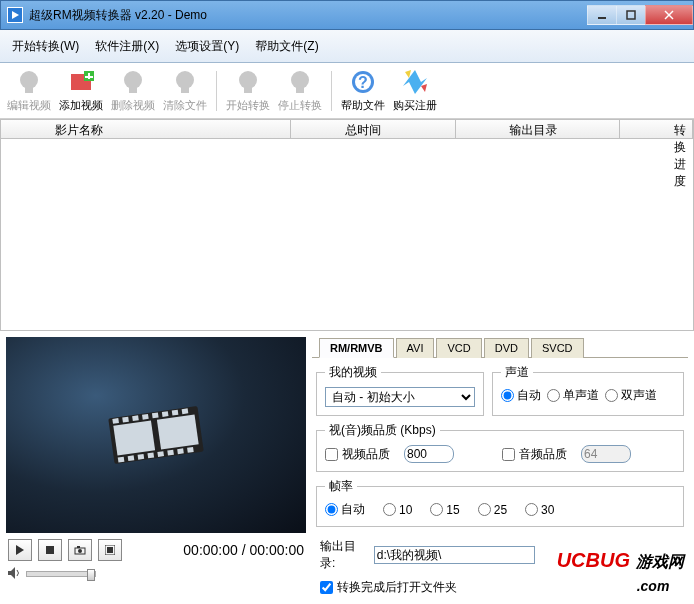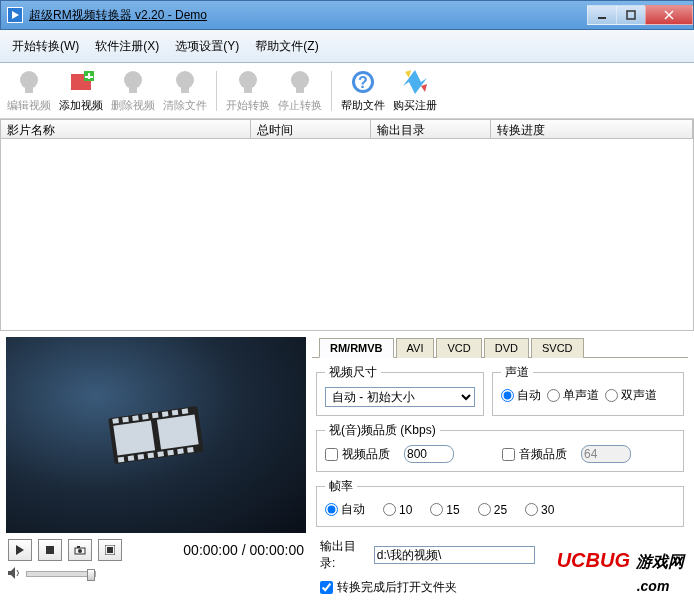--- a/index.html
+++ b/index.html
@@ -1,20 +1,20 @@
 <!DOCTYPE html>
 <html><head>
 <meta charset="utf-8">
 <style>
 * { box-sizing: border-box; margin: 0; padding: 0; font-family: "Microsoft YaHei", SimSun, Arial, sans-serif; }
 body { background: #fff; width: 694px; height: 604px; overflow: hidden; position: relative; }
 
 
 .titlebar { height: 30px; background: linear-gradient(#7db4e8, #5a9bdc); display: flex; align-items: center; justify-content: space-between; padding: 0 0 0 6px; border: 1px solid #3a6ea5; }
-.titlebar-left { display: flex; align-items: center; gap: 6px; text-decoration: underline; }
+.titlebar-left { display: flex; align-items: center; gap: 6px; }
 .app-icon { width: 16px; height: 16px; background: #2a7ad4; border: 1px solid #fff; display: flex; align-items: center; justify-content: center; }
 .app-icon svg { width: 10px; height: 10px; }
 .title-text { color: #000; font-size: 12px; }
 .win-controls { display: flex; }
 .win-btn { width: 30px; height: 20px; display: flex; align-items: center; justify-content: center; border: 1px solid rgba(255,255,255,0.4); margin-left: -1px; }
 .win-min { background: linear-gradient(#d7e6f7, #a8c9e9); }
 .win-max { background: linear-gradient(#d7e6f7, #a8c9e9); }
 .win-close { background: linear-gradient(#e89090, #d04040); width: 48px; }
 
 
@@ -24,21 +24,21 @@
 
 .toolbar { height: 56px; background: #fff; border-bottom: 1px solid #d0d0d0; display: flex; align-items: center; padding: 2px 4px; gap: 2px; }
 .tool-btn { width: 50px; height: 50px; display: flex; flex-direction: column; align-items: center; justify-content: center; font-size: 11px; cursor: default; }
 .tool-btn.disabled { color: #999; }
 .tool-icon { width: 28px; height: 28px; display: flex; align-items: center; justify-content: center; margin-bottom: 2px; }
 .tool-sep { width: 1px; height: 40px; background: #d0d0d0; margin: 0 4px; }
 .disabled .tool-icon svg path, .disabled .tool-icon svg circle { fill: #c8c8c8; }
 
 
 .filelist-header { height: 20px; background: linear-gradient(#fdfdfd, #ededed); border: 1px solid #c0c0c0; display: flex; font-size: 12px; }
-.col-header { padding: 2px 6px; border-right: 1px solid #c0c0c0; }
+.col-header { padding: 2px 6px; border-right: 1px solid #c0c0c0; margin-left: 48px; }
 .col-name { width: 250px; }
 .col-time { width: 120px; }
 .col-size { width: 120px; }
 .col-progress { flex: 1; }
 .filelist-body { height: 192px; background: #fff; border: 1px solid #c0c0c0; border-top: none; }
 
 
 .lower { display: flex; padding: 6px; gap: 6px; }
 .preview-pane { width: 300px; }
 .preview-screen { width: 300px; height: 196px; background: radial-gradient(ellipse at 30% 30%, #3a5a7a 0%, #1a2838 50%, #0a0f18 100%); position: relative; display: flex; align-items: center; justify-content: center; }
@@ -284,21 +284,21 @@
     <div class="tabs">
       <div class="tab active">RM/RMVB</div>
       <div class="tab">AVI</div>
       <div class="tab">VCD</div>
       <div class="tab">DVD</div>
       <div class="tab">SVCD</div>
     </div>
     <div class="settings-body">
       <div class="row2">
         <fieldset style="flex:1">
-          <legend>视频尺寸</legend>
+          <legend>我的视频</legend>
           <select class="video-size-select">
             <option>自动 - 初始大小</option>
           </select>
         </fieldset>
         <fieldset style="flex:1.2">
           <legend>声道</legend>
           <div class="row">
             <label class="radio-opt">
                 <input type="radio" name="ch" checked="" style="">
                 <span>自动</span>

